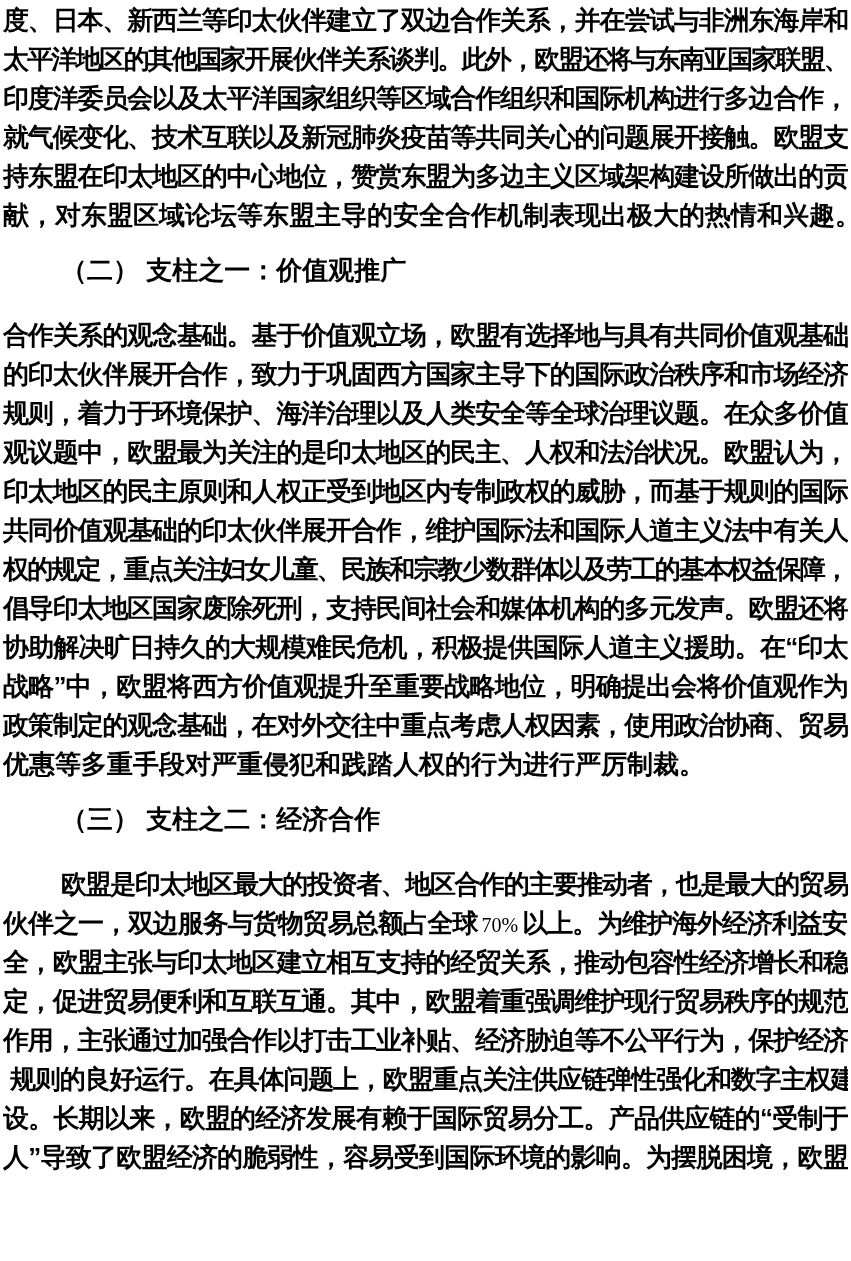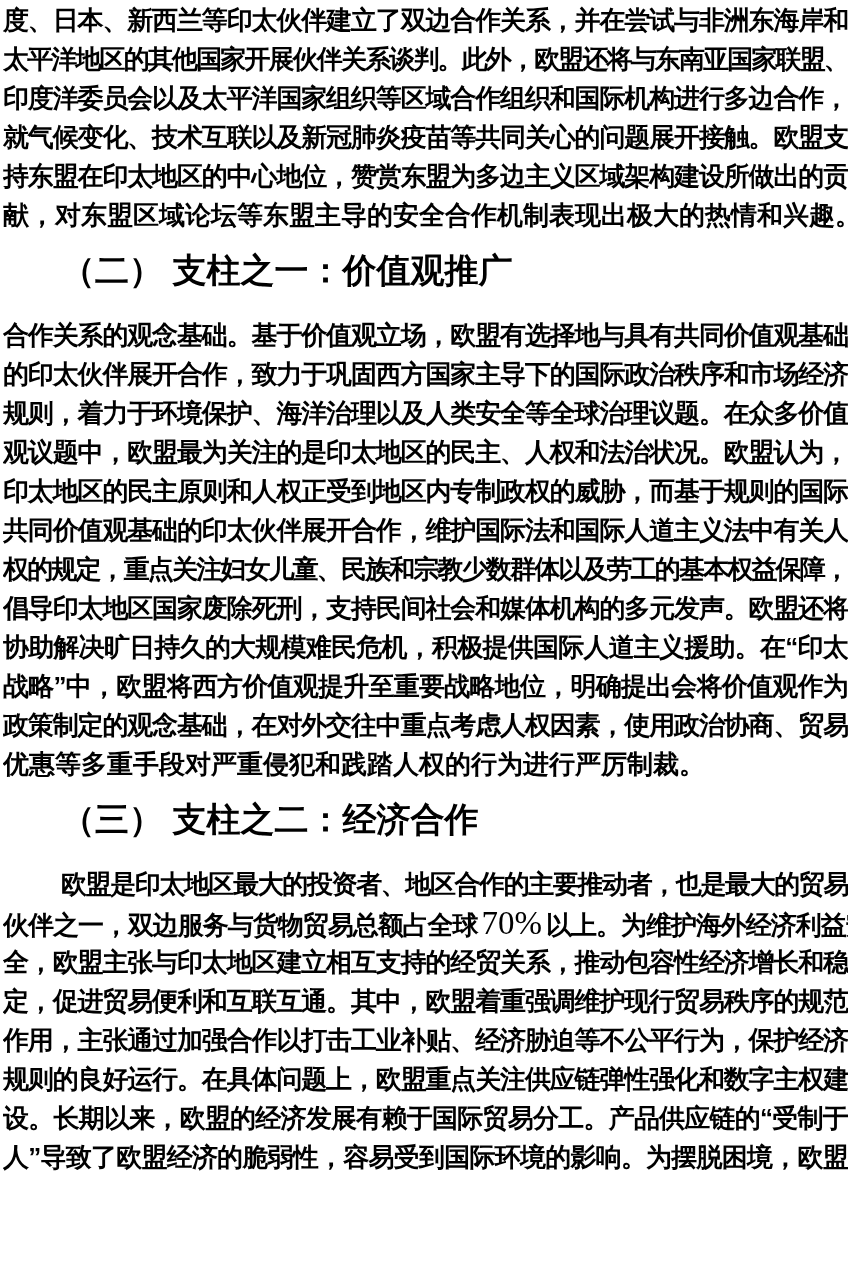--- a/index.html
+++ b/index.html
@@ -20,32 +20,32 @@
   .line {
     font-size: 26px;
     line-height: 39px;
     height: 39px;
     white-space: nowrap;
     overflow: hidden;
     text-align: left;
   }
   .indent { text-indent: 58px; }
   .heading {
-    font-size: 34px;
+    font-size: 26px;
     line-height: 39px;
     height: 39px;
     margin: 16px 0 26px 58px;
     font-weight: 700;
     white-space: nowrap;
     overflow: hidden;
   }
   .pct {
     font-family: "Liberation Serif", serif;
     font-weight: 400;
-    font-size: 33px;
+    font-size: 20px;
     padding: 0 4px;
     letter-spacing: 0;
   }
 </style>
 </head>
 <body>
 
 <div class="page">
 
   <section>
@@ -77,18 +77,18 @@
   <div class="heading">（三） 支柱之二：经济合作</div>
 
   <section>
     <div class="line fit indent" style="letter-spacing: -1.40625px;">欧盟是印太地区最大的投资者、地区合作的主要推动者，也是最大的贸易</div>
     <div class="line fit" style="letter-spacing: -1.02493px;">
       <span>伙伴之一，双边服务与货物贸易总额占全球</span><span class="pct">70%</span><span>以上。为维护海外经济利益安</span>
     </div>
     <div class="line fit" style="letter-spacing: -1.14706px;">全，欧盟主张与印太地区建立相互支持的经贸关系，推动包容性经济增长和稳</div>
     <div class="line fit" style="letter-spacing: -1.14706px;">定，促进贸易便利和互联互通。其中，欧盟着重强调维护现行贸易秩序的规范</div>
     <div class="line fit" style="letter-spacing: -1.14706px;">作用，主张通过加强合作以打击工业补贴、经济胁迫等不公平行为，保护经济</div>
-    <div class="line fit" style="letter-spacing: -1.14706px;">规则的良好运行。在具体问题上，欧盟重点关注供应链弹性强化和数字主权建</div>
+    <div class="line fit" style="letter-spacing: -1.14706px; margin-left: 7px;">规则的良好运行。在具体问题上，欧盟重点关注供应链弹性强化和数字主权建</div>
     <div class="line fit" style="letter-spacing: -0.764706px;">设。长期以来，欧盟的经济发展有赖于国际贸易分工。产品供应链的“受制于</div>
     <div class="line fit" style="letter-spacing: -0.764706px;">人”导致了欧盟经济的脆弱性，容易受到国际环境的影响。为摆脱困境，欧盟</div>
   </section>
 
 </div>
 
 </body></html>

